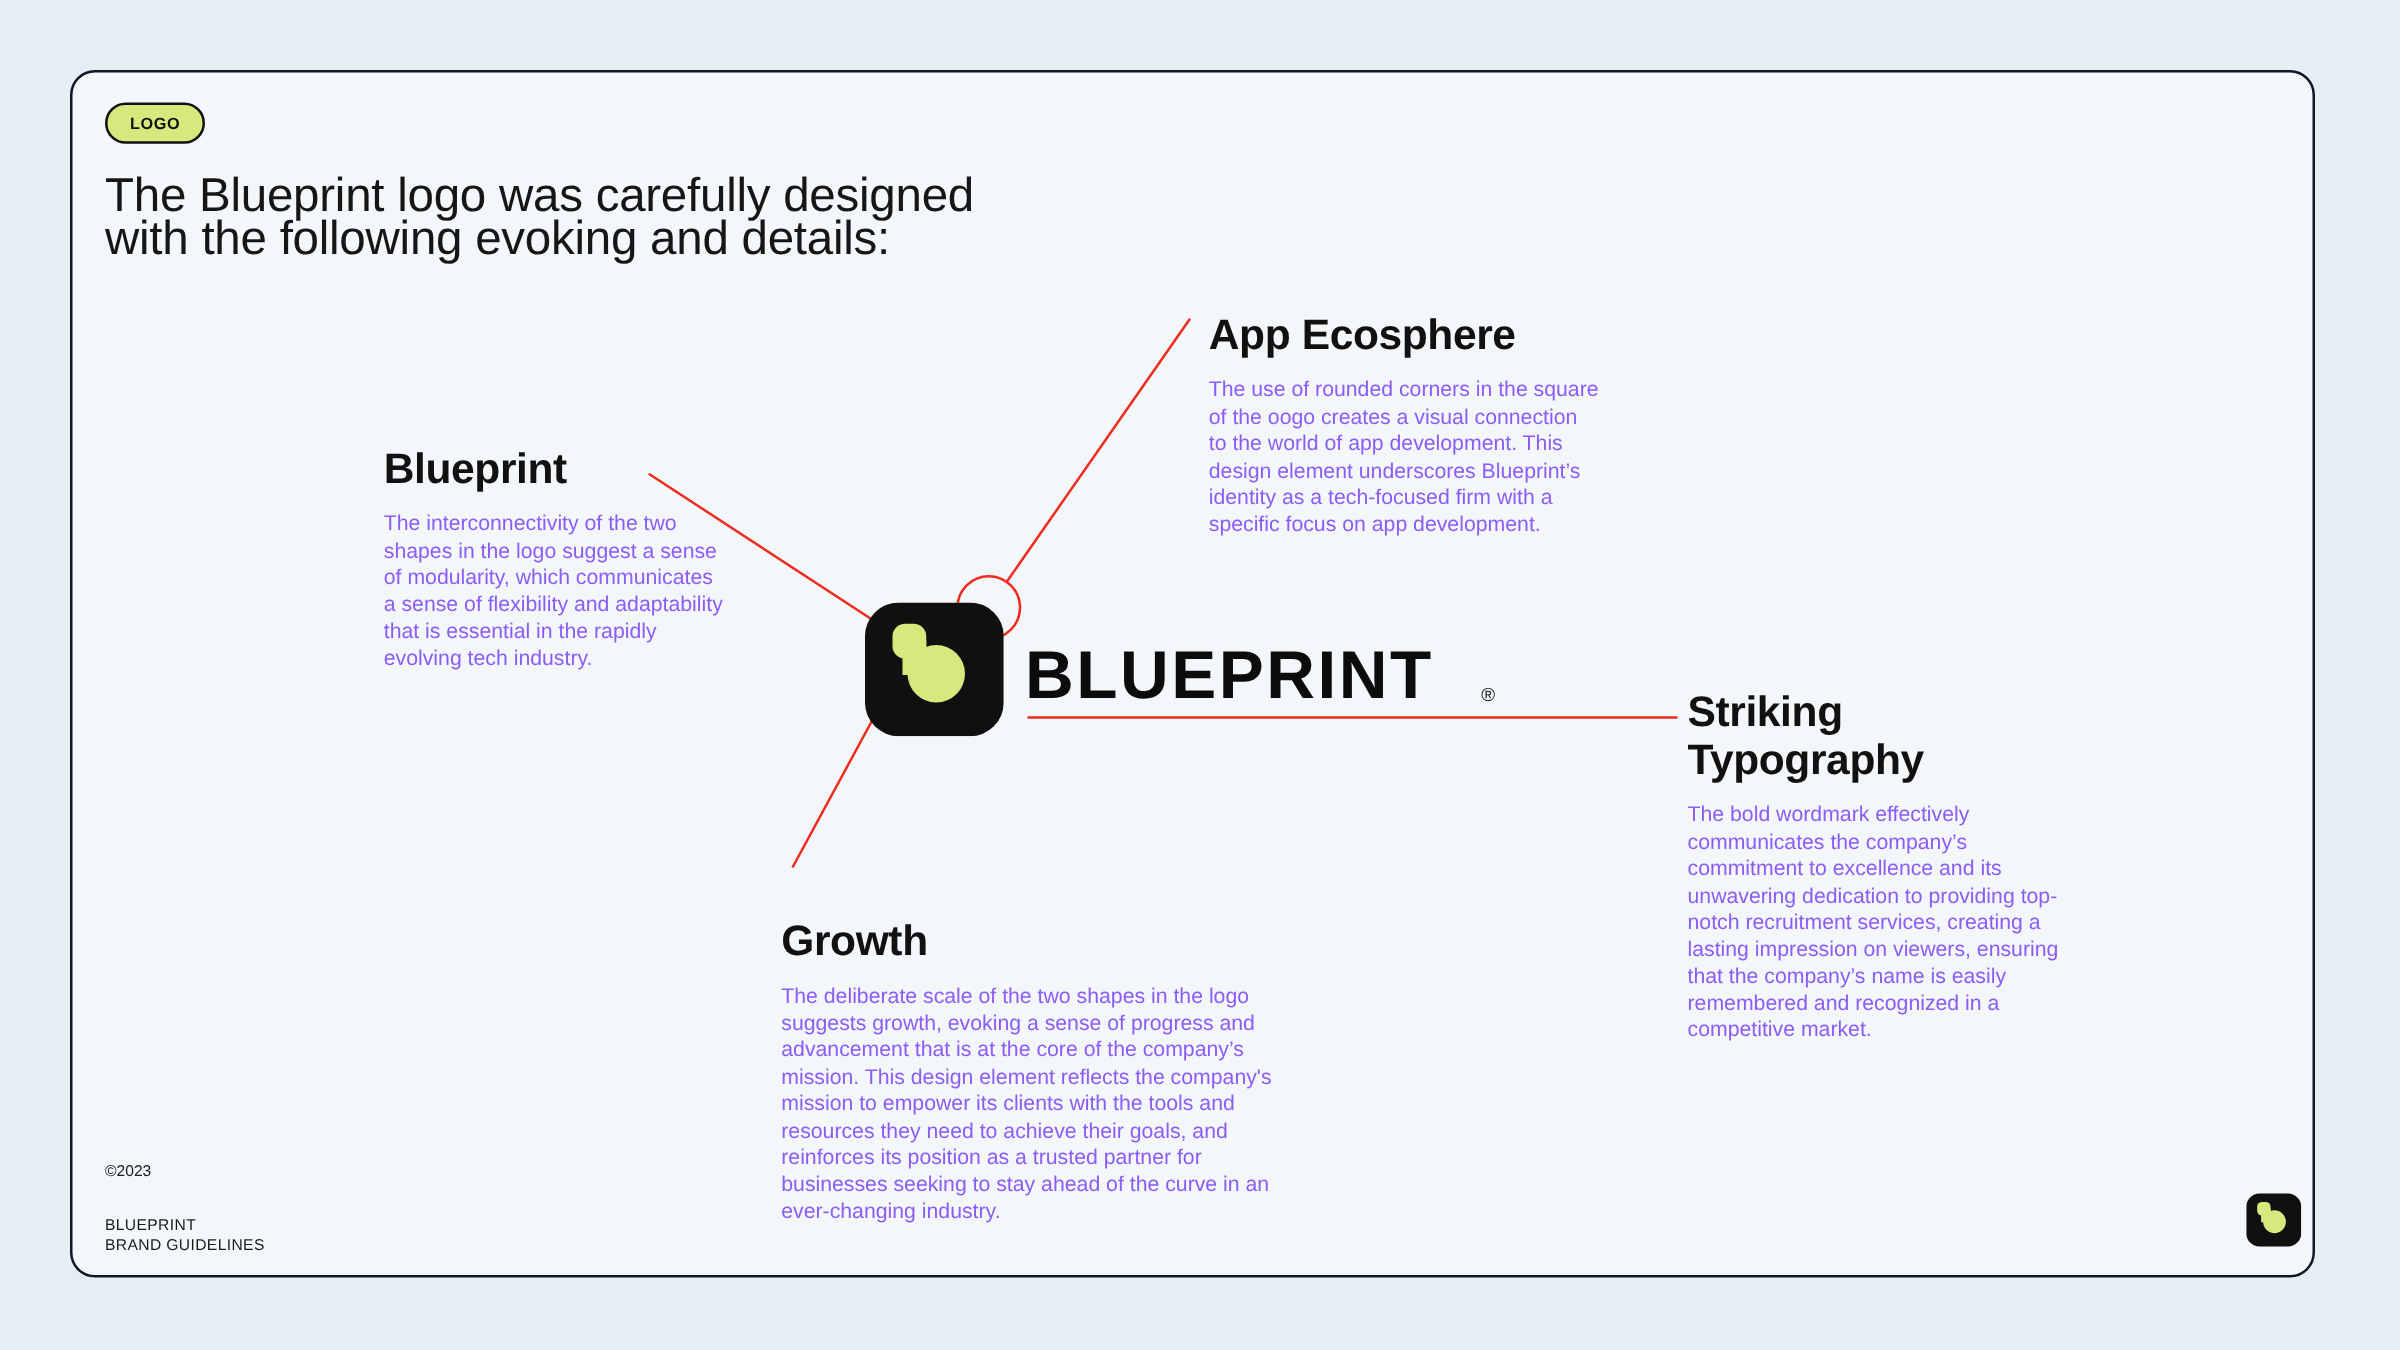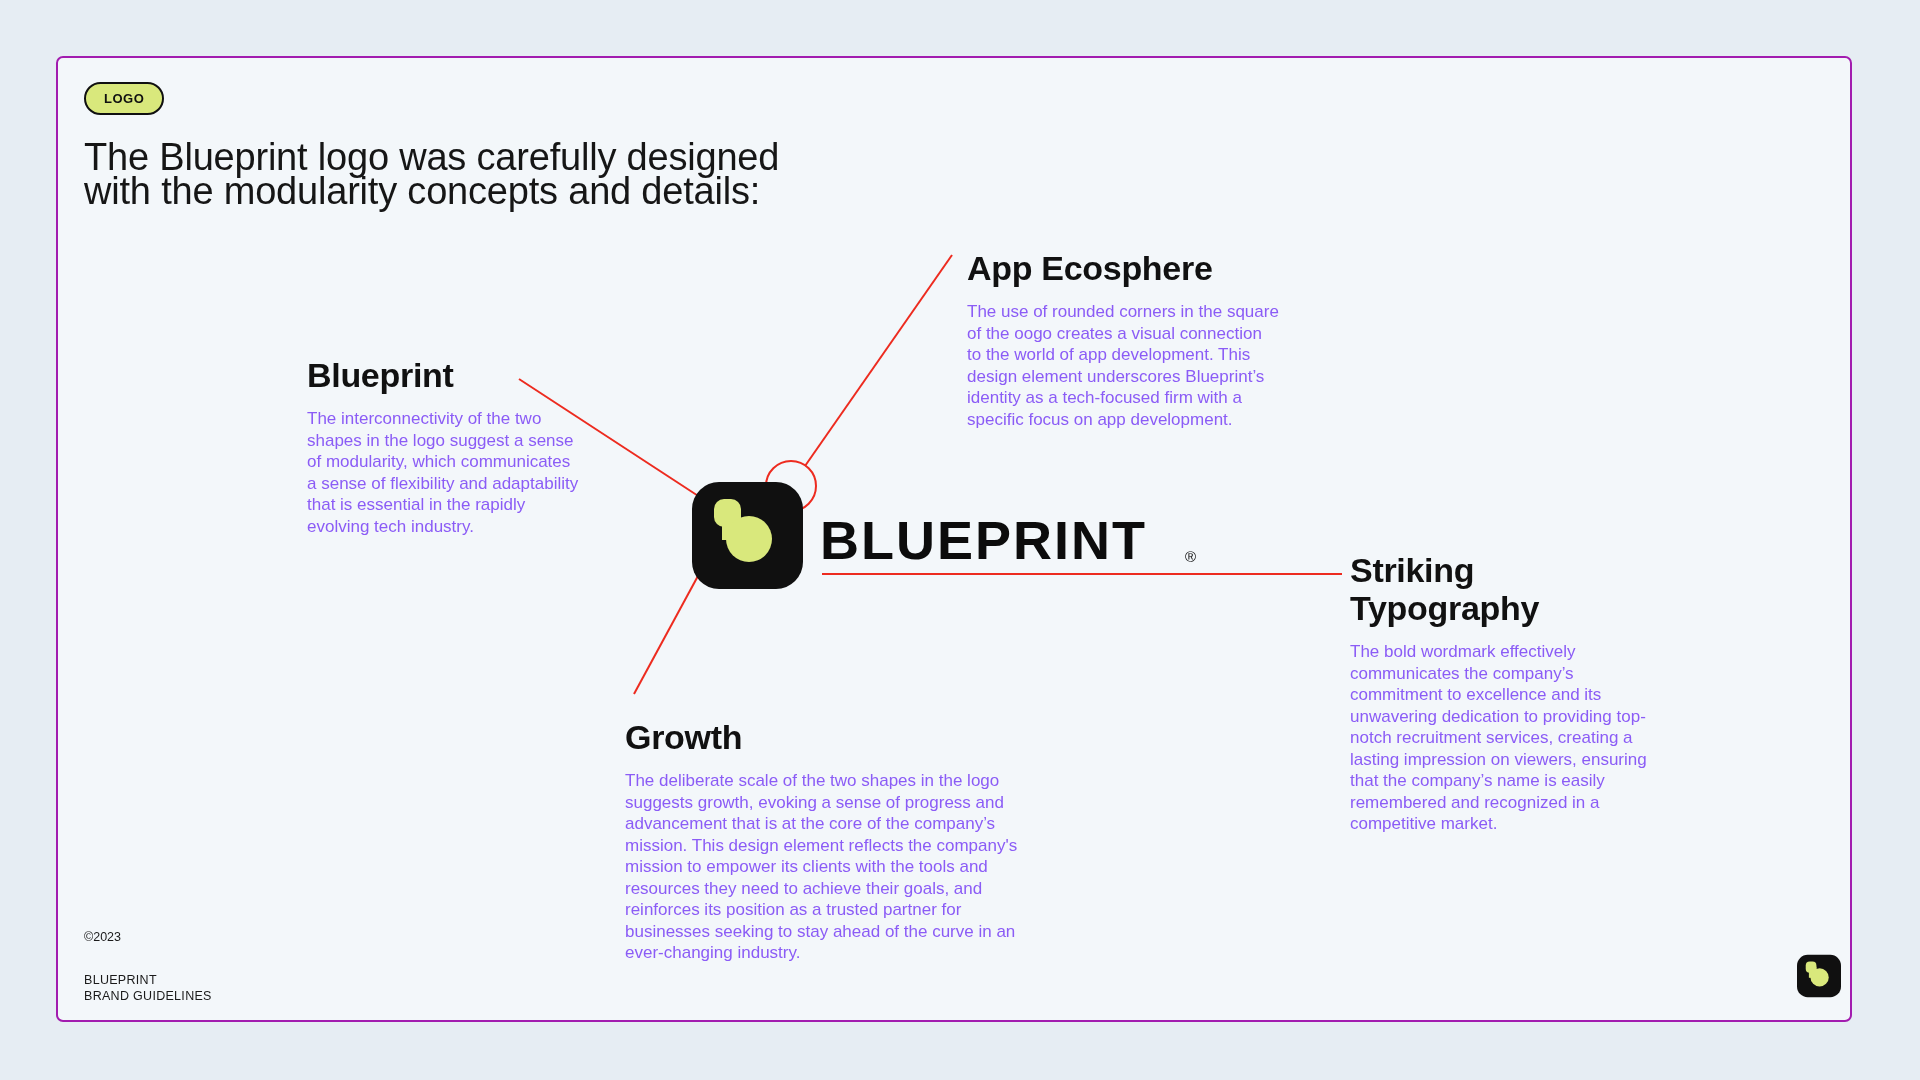--- a/index.html
+++ b/index.html
@@ -9,22 +9,22 @@
     font-family: "Liberation Sans", sans-serif;
     color: #131313;
     position: relative;
     overflow: hidden;
   }
   .card {
     position: absolute;
     left: 56px; top: 56px;
     width: 1796px; height: 966px;
     background: #f3f7fa;
-    border: 2px solid #a21caf;
-    border-radius: 7px;
+    border: 2px solid #0f172a;
+    border-radius: 20px;
   }
   .badge {
     position: absolute;
     left: 26px; top: 24px;
     display: inline-block;
     background: #d9e87c;
     border: 2px solid #101010;
     border-radius: 18px;
     padding: 7px 18px;
     font-size: 13px;
@@ -52,21 +52,21 @@
     margin-bottom: 14px;
   }
   .callout p {
     font-size: 17px;
     line-height: 21.5px;
     font-weight: 400;
     color: #8b5cf6;
   }
   .co-modularity { left: 249px; top: 298px; width: 272px; }
   .co-app       { left: 909px; top: 180px; width: 312px; margin-top: 11px; }
-  .co-growth    { left: 567px; top: 660px; width: 396px; }
+  .co-growth    { left: 567px; top: 676px; width: 396px; }
   .co-typo      { left: 1292px; top: 493px; width: 304px; }
 
   .logo-mark {
     position: absolute;
     left: 634px; top: 424px;
     width: 111px; height: 107px;
   }
   .wordmark {
     position: absolute;
     left: 762px; top: 452px;
@@ -111,21 +111,21 @@
 </style>
 </head>
 <body>
 
 <div class="card">
 
   <div class="badge">LOGO</div>
 
   <h1 class="intro">
     <span>The Blueprint logo was carefully designed</span>
-    <span>with the modularity concepts and details:</span>
+    <span>with the following evoking and details:</span>
   </h1>
 
   <svg class="overlay" viewBox="0 0 1796 966">
     <line x1="461" y1="321" x2="651" y2="445" stroke="#ed2b1f" stroke-width="2"></line>
     <line x1="894" y1="197" x2="747" y2="408" stroke="#ed2b1f" stroke-width="2"></line>
     <line x1="576" y1="636" x2="660" y2="481" stroke="#ed2b1f" stroke-width="2"></line>
     <line x1="764" y1="516" x2="1284" y2="516" stroke="#ed2b1f" stroke-width="2"></line>
     <circle cx="672" cy="459" r="25" fill="none" stroke="#ed2b1f" stroke-width="2"></circle>
     <circle cx="733" cy="428" r="25" fill="none" stroke="#ed2b1f" stroke-width="2"></circle>
   </svg>

